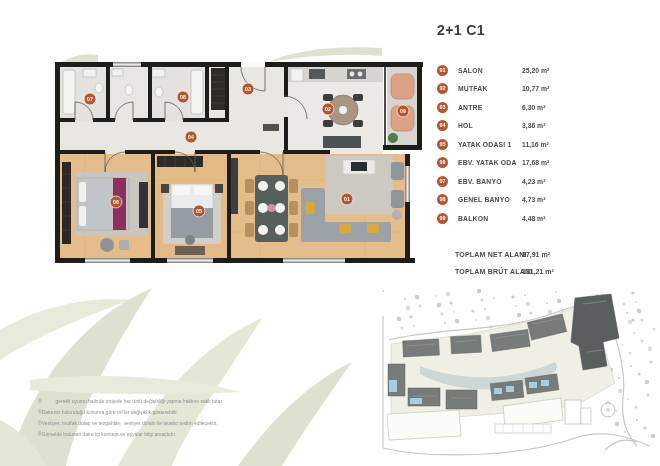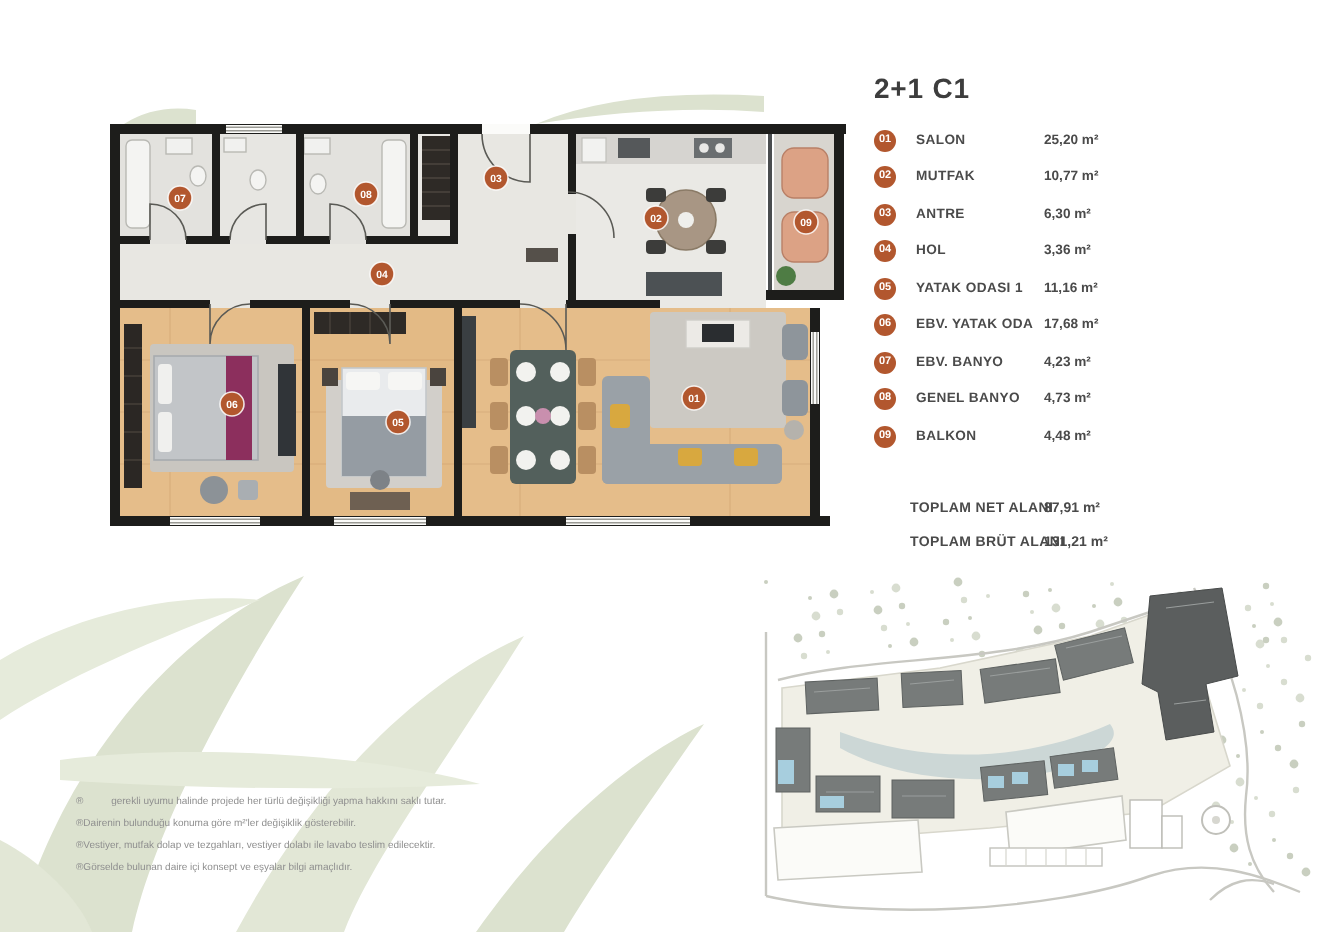--- a/index.html
+++ b/index.html
@@ -1,21 +1,21 @@
 <!DOCTYPE html>
 <html><head>
 <meta charset="utf-8">
 <style>
   html,body{margin:0;padding:0;background:#ffffff;}
   .page{position:relative;width:660px;height:466px;background:#ffffff;overflow:hidden;
         font-family:"Liberation Sans",sans-serif;}
   svg{display:block;}
   .watermark{position:absolute;left:0;top:0;z-index:0;}
   .floorplan{position:absolute;left:55px;top:62px;z-index:2;}
-  .legend-title{position:absolute;left:437px;top:36px;z-index:3;font-size:14px;font-weight:bold;
+  .legend-title{position:absolute;left:437px;top:22px;z-index:3;font-size:14px;font-weight:bold;
         color:#3d3d3d;letter-spacing:.4px;}
   .legend-rows{position:absolute;left:437px;top:61px;width:215px;z-index:3;}
   .legend-row{height:18.5px;display:flex;align-items:center;}
   .badge{width:11px;height:11px;border-radius:50%;background:#b2572e;color:#ffffff;
         font-size:5.5px;font-weight:bold;display:flex;align-items:center;justify-content:center;
         flex:0 0 11px;line-height:1;}
   .room-name{margin-left:10px;width:64px;font-size:6.8px;font-weight:bold;color:#4a4a4a;
         letter-spacing:.2px;white-space:nowrap;}
   .room-area{font-size:6.8px;font-weight:bold;color:#4a4a4a;white-space:nowrap;}
   .legend-totals{position:absolute;left:455px;top:246px;z-index:3;}

